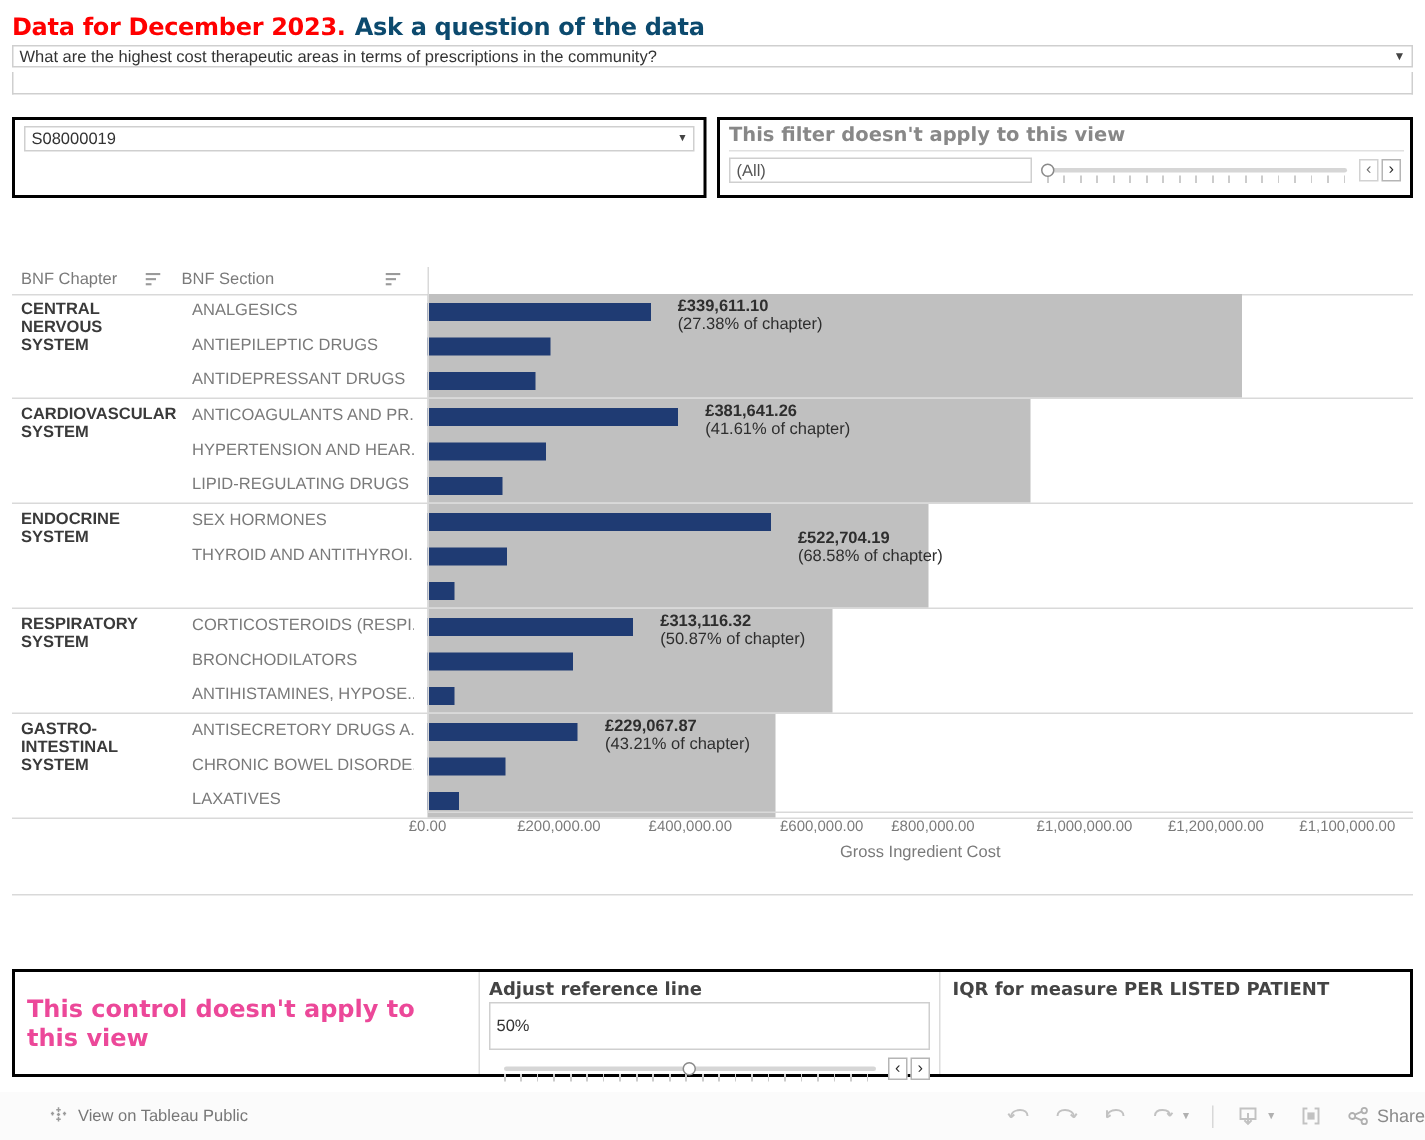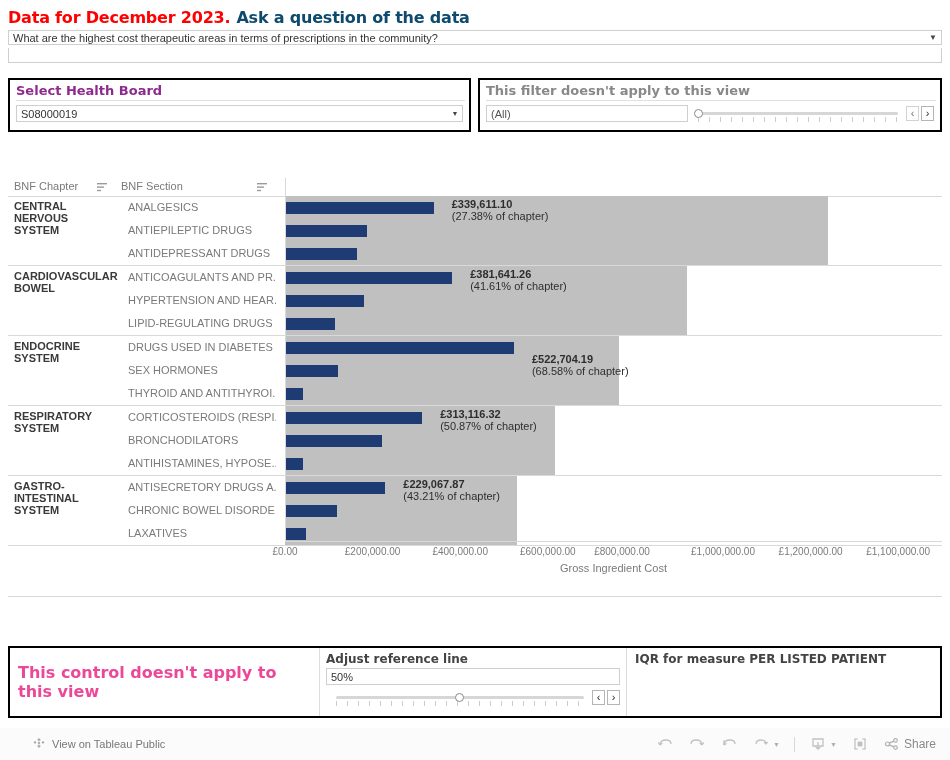--- a/index.html
+++ b/index.html
@@ -282,21 +282,21 @@
     padding: 4px 6px 0 6px;
   }
   #refline-caption {
     font-size: 12px; font-weight: bold; color: #444444;
     font-family: "DejaVu Sans", sans-serif;
     padding-bottom: 2px;
   }
   #refline-input {
     border: 1px solid #cfcfcf;
     background: #fff;
-    height: 17px;
+    height: 32px;
     display: flex; align-items: center;
     padding-left: 4px;
     box-sizing: border-box;
     font-size: 11px; color: #333;
   }
   #refline-slider-row {
     display: flex; align-items: center;
     margin-top: 4px;
   }
   #ctrl-iqr {
@@ -315,21 +315,21 @@
     left: 0; top: 728px; width: 950px; height: 32px;
     background: #fbfbfb;
     display: flex; align-items: center;
   }
   #tableau-link {
     display: flex; align-items: center; gap: 6px;
     margin-left: 32px;
     font-size: 11px; color: #777777;
   }
   #footer-tools {
-    margin-left: auto; margin-right: 14px;
+    margin-left: auto; margin-right: 0;
     display: flex; align-items: center; gap: 14px;
   }
   .tool { color: #b7b7b7; display: flex; align-items: center; gap: 3px; }
   .tool-divider { width: 1px; height: 15px; background: #d8d8d8; }
   #share-label { font-size: 12px; color: #8a8a8a; }
   .caret { font-size: 7px; color: #b0b0b0; }
 </style>
 </head>
 <body>
 
@@ -338,21 +338,20 @@
   <span id="title-rest">Ask a question of the data</span>
 </div>
 
 <div id="question-row">
   <span id="question-value">What are the highest cost therapeutic areas in terms of prescriptions in the community?</span>
   <span id="question-arrow">▼</span>
 </div>
 <div id="question-underline"></div>
 
 <div class="filter-panel" id="panel-healthboard">
-  <div class="panel-caption" id="hb-caption">Select Health Board</div>
   <div class="panel-body">
     <div class="combo" id="hb-combo">
       <span id="hb-value">S08000019</span>
       <span id="hb-arrow">▼</span>
     </div>
   </div>
 </div>
 
 <div class="filter-panel" id="panel-novalid">
   <div class="panel-caption" id="nv-caption">This filter doesn't apply to this view</div>
@@ -407,21 +406,21 @@
           <div class="section-label">ANALGESICS</div>
         </div>
         <div class="section-row">
           <div class="section-label">ANTIEPILEPTIC DRUGS</div>
         </div>
         <div class="section-row">
           <div class="section-label">ANTIDEPRESSANT DRUGS</div>
         </div>
       </div>
       <div class="chapter-group" style="height: 69px;">
-        <div class="chapter-label">CARDIOVASCULAR BOWEL</div>
+        <div class="chapter-label">CARDIOVASCULAR SYSTEM</div>
         <div class="plot">
           <div class="ref-band" style="width: 401.734px;"></div>
           <div class="bar" style="width: 167.159px; top: 6px;"></div>
           <div class="bar-label" style="left: 185.159px; top: 2px;"><b>£381,641.26</b><br><span class="pct">(41.61% of chapter)</span></div>
           <div class="bar" style="width: 78.84px; top: 29px;"></div>
           <div class="bar" style="width: 50.37px; top: 52px;"></div>
         </div>
         <div class="section-row">
           <div class="section-label">ANTICOAGULANTS AND PR..</div>
         </div>
@@ -433,23 +432,20 @@
         </div>
       </div>
       <div class="chapter-group" style="height: 69px;">
         <div class="chapter-label">ENDOCRINE SYSTEM</div>
         <div class="plot">
           <div class="ref-band" style="width: 333.844px;"></div>
           <div class="bar" style="width: 228.944px; top: 6px;"></div>
           <div class="bar-label" style="left: 246.944px; top: 17px;"><b>£522,704.19</b><br><span class="pct">(68.58% of chapter)</span></div>
           <div class="bar" style="width: 53.436px; top: 29px;"></div>
           <div class="bar" style="width: 17.52px; top: 52px;"></div>
-        </div>
-        <div class="section-row">
-          <div class="section-label">DRUGS USED IN DIABETES</div>
         </div>
         <div class="section-row">
           <div class="section-label">SEX HORMONES</div>
         </div>
         <div class="section-row">
           <div class="section-label">THYROID AND ANTITHYROI..</div>
         </div>
       </div>
       <div class="chapter-group" style="height: 69px;">
         <div class="chapter-label">RESPIRATORY SYSTEM</div>

